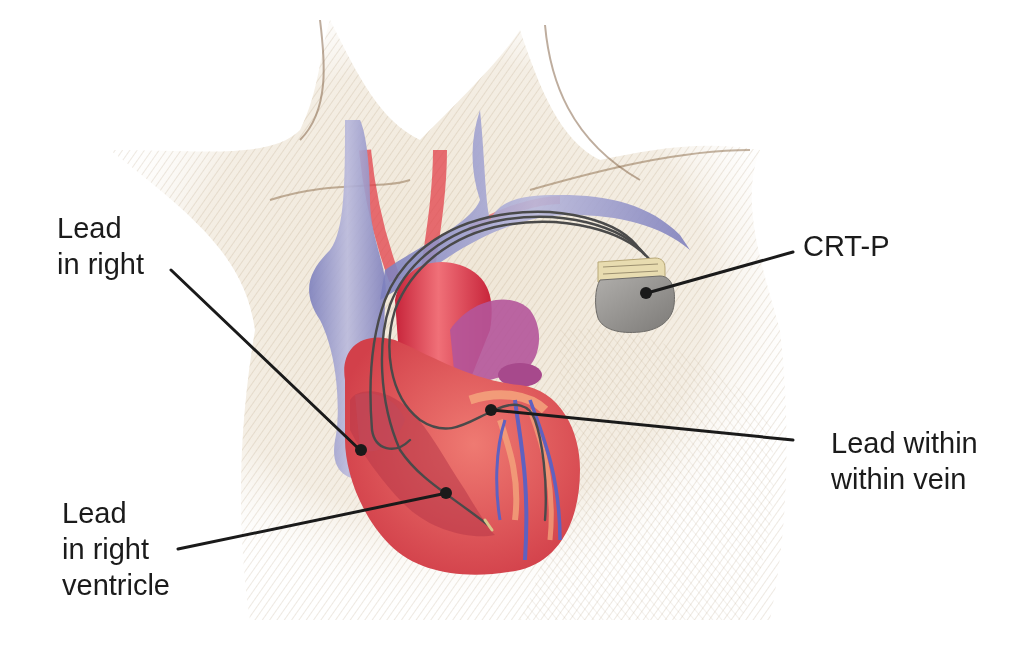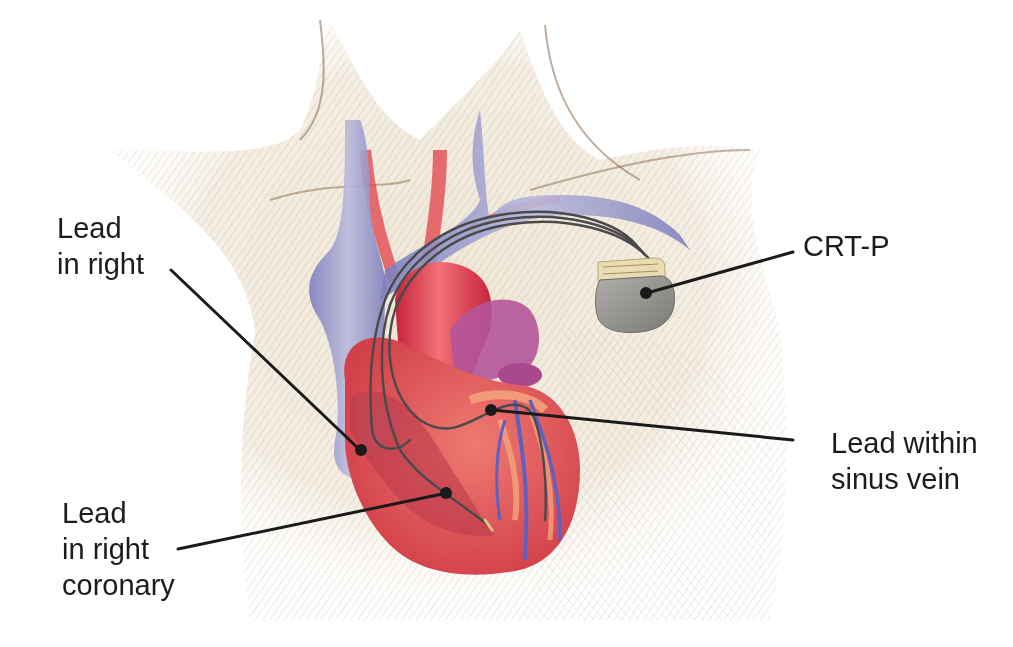--- a/index.html
+++ b/index.html
@@ -122,25 +122,25 @@
   </svg>
 
   <div class="label" id="lbl-ra">
     <span>Lead</span>
     <span>in right</span>
   </div>
 
   <div class="label" id="lbl-rv">
     <span>Lead</span>
     <span>in right</span>
-    <span>coronary</span>
+    <span>ventricle</span>
   </div>
 
   <div class="label" id="lbl-crtp">
     <span>CRT-P</span>
   </div>
 
   <div class="label" id="lbl-cs">
     <span>Lead within</span>
-    <span>sinus vein</span>
+    <span>within vein</span>
   </div>
 
 </div>
 
 </body></html>

